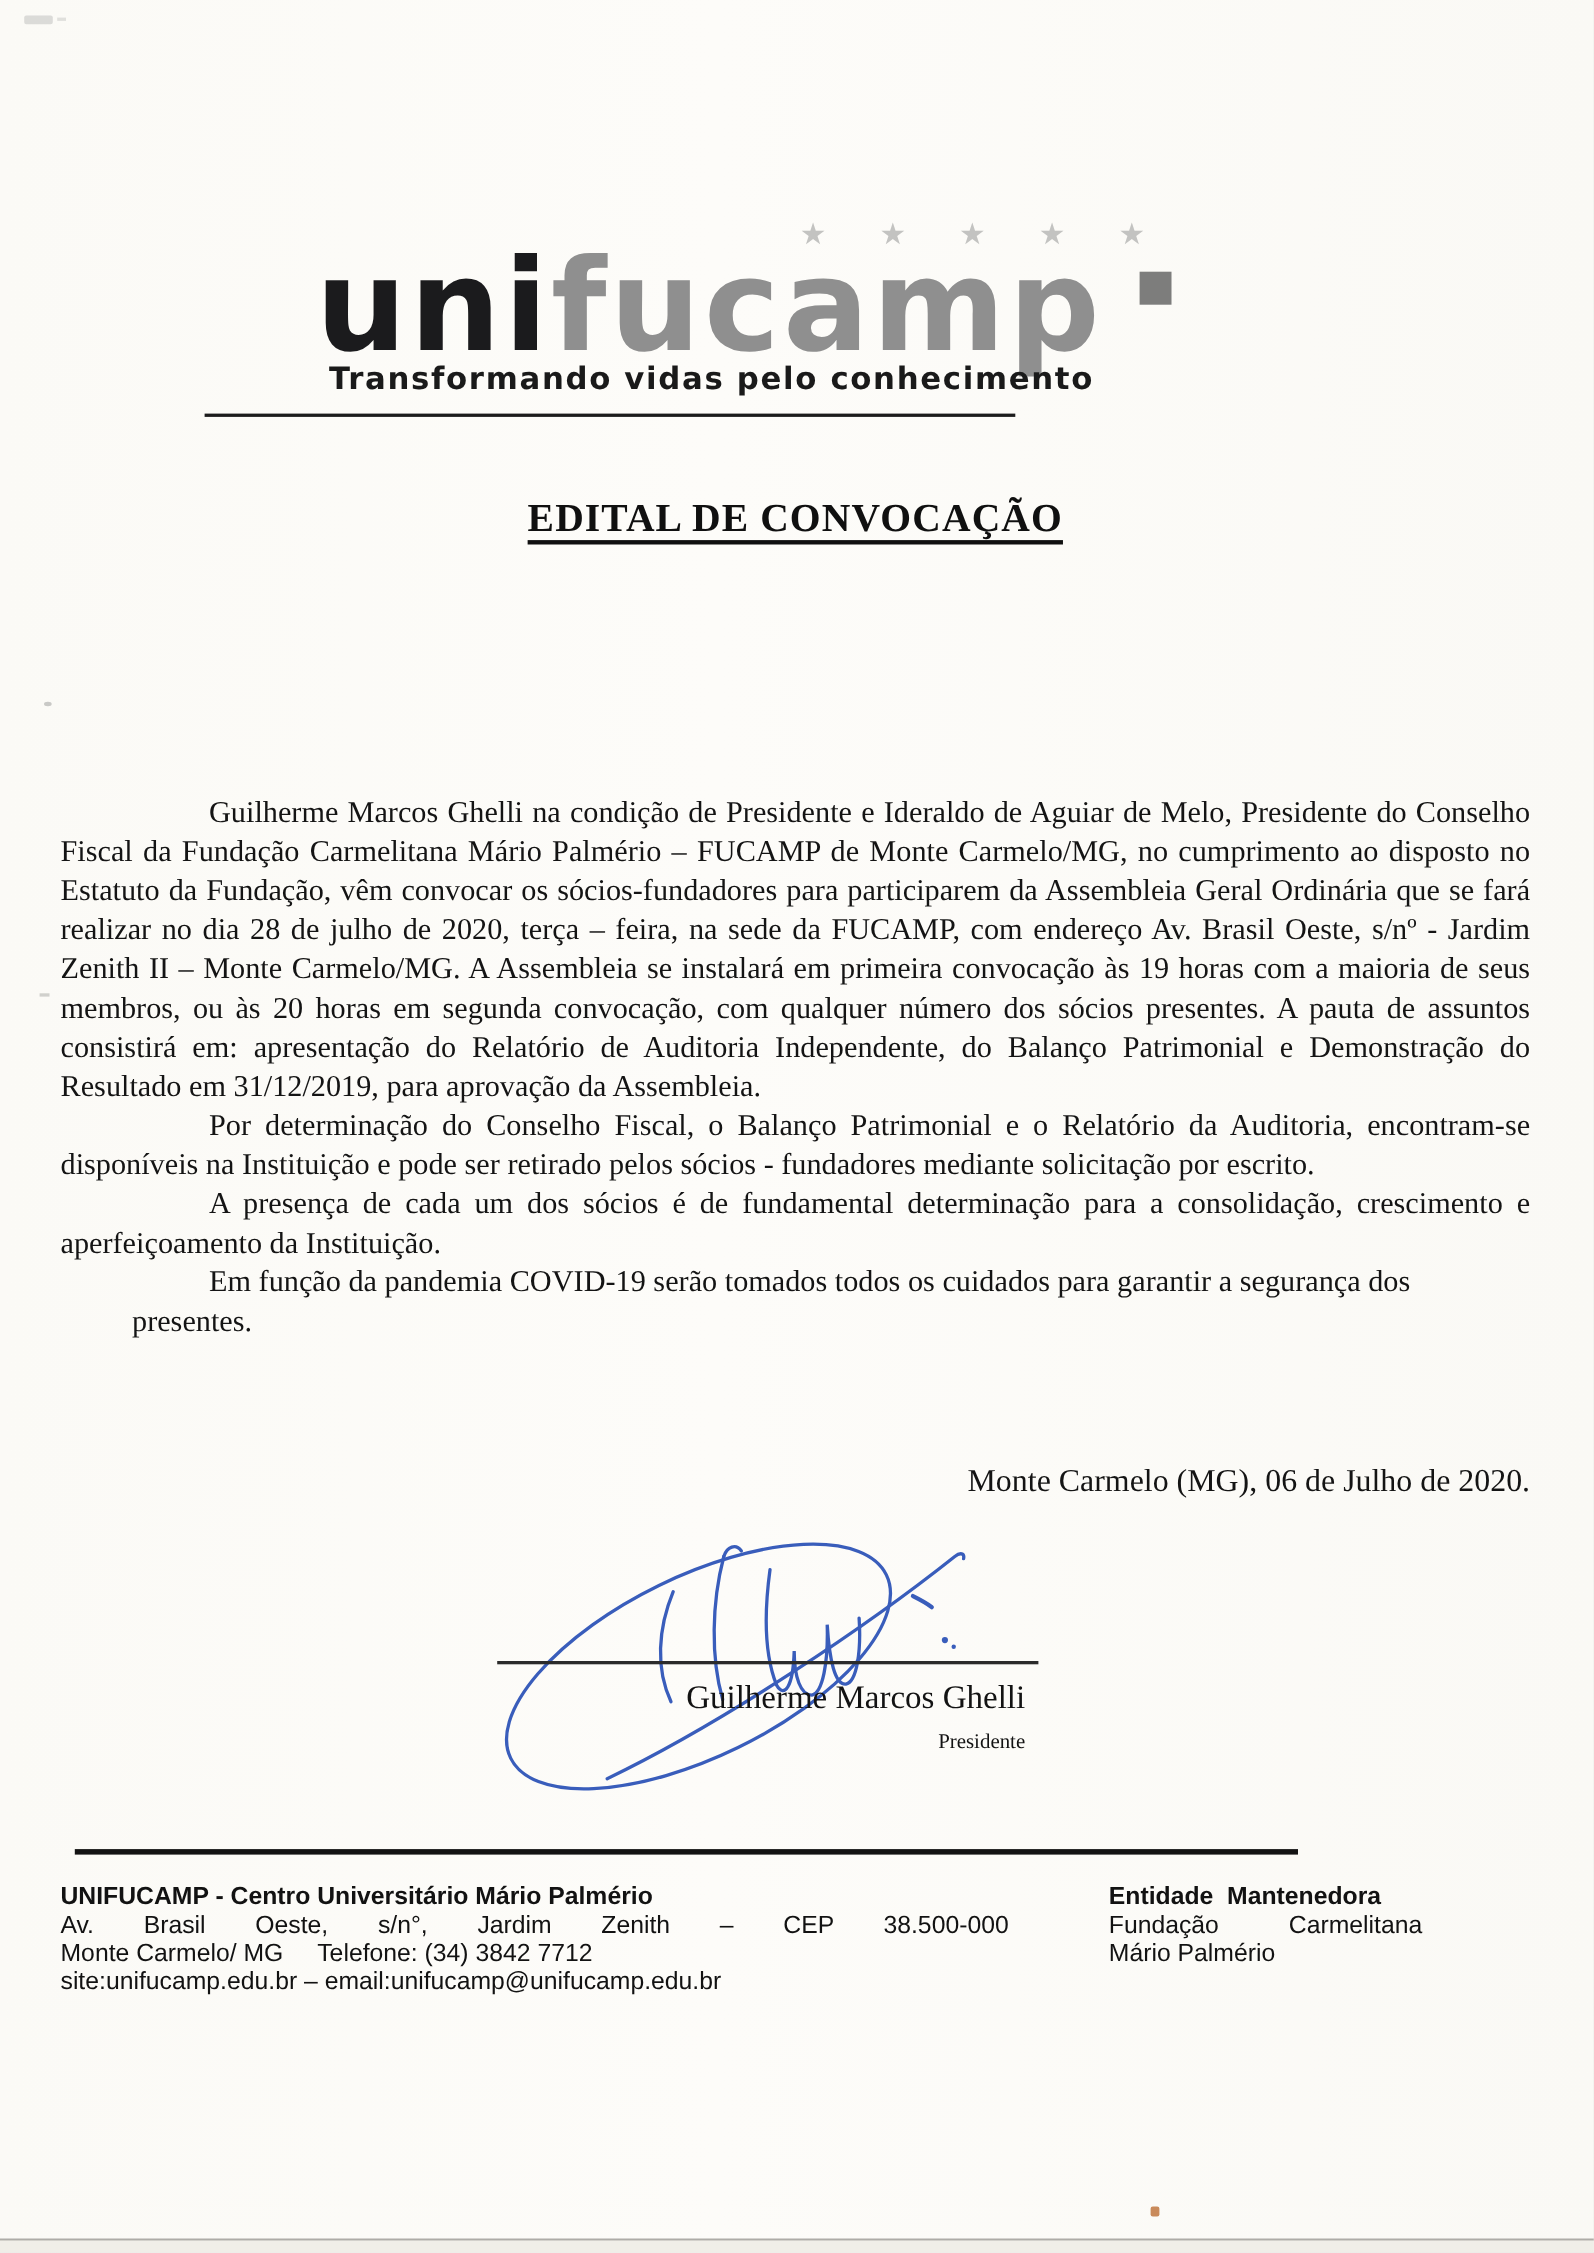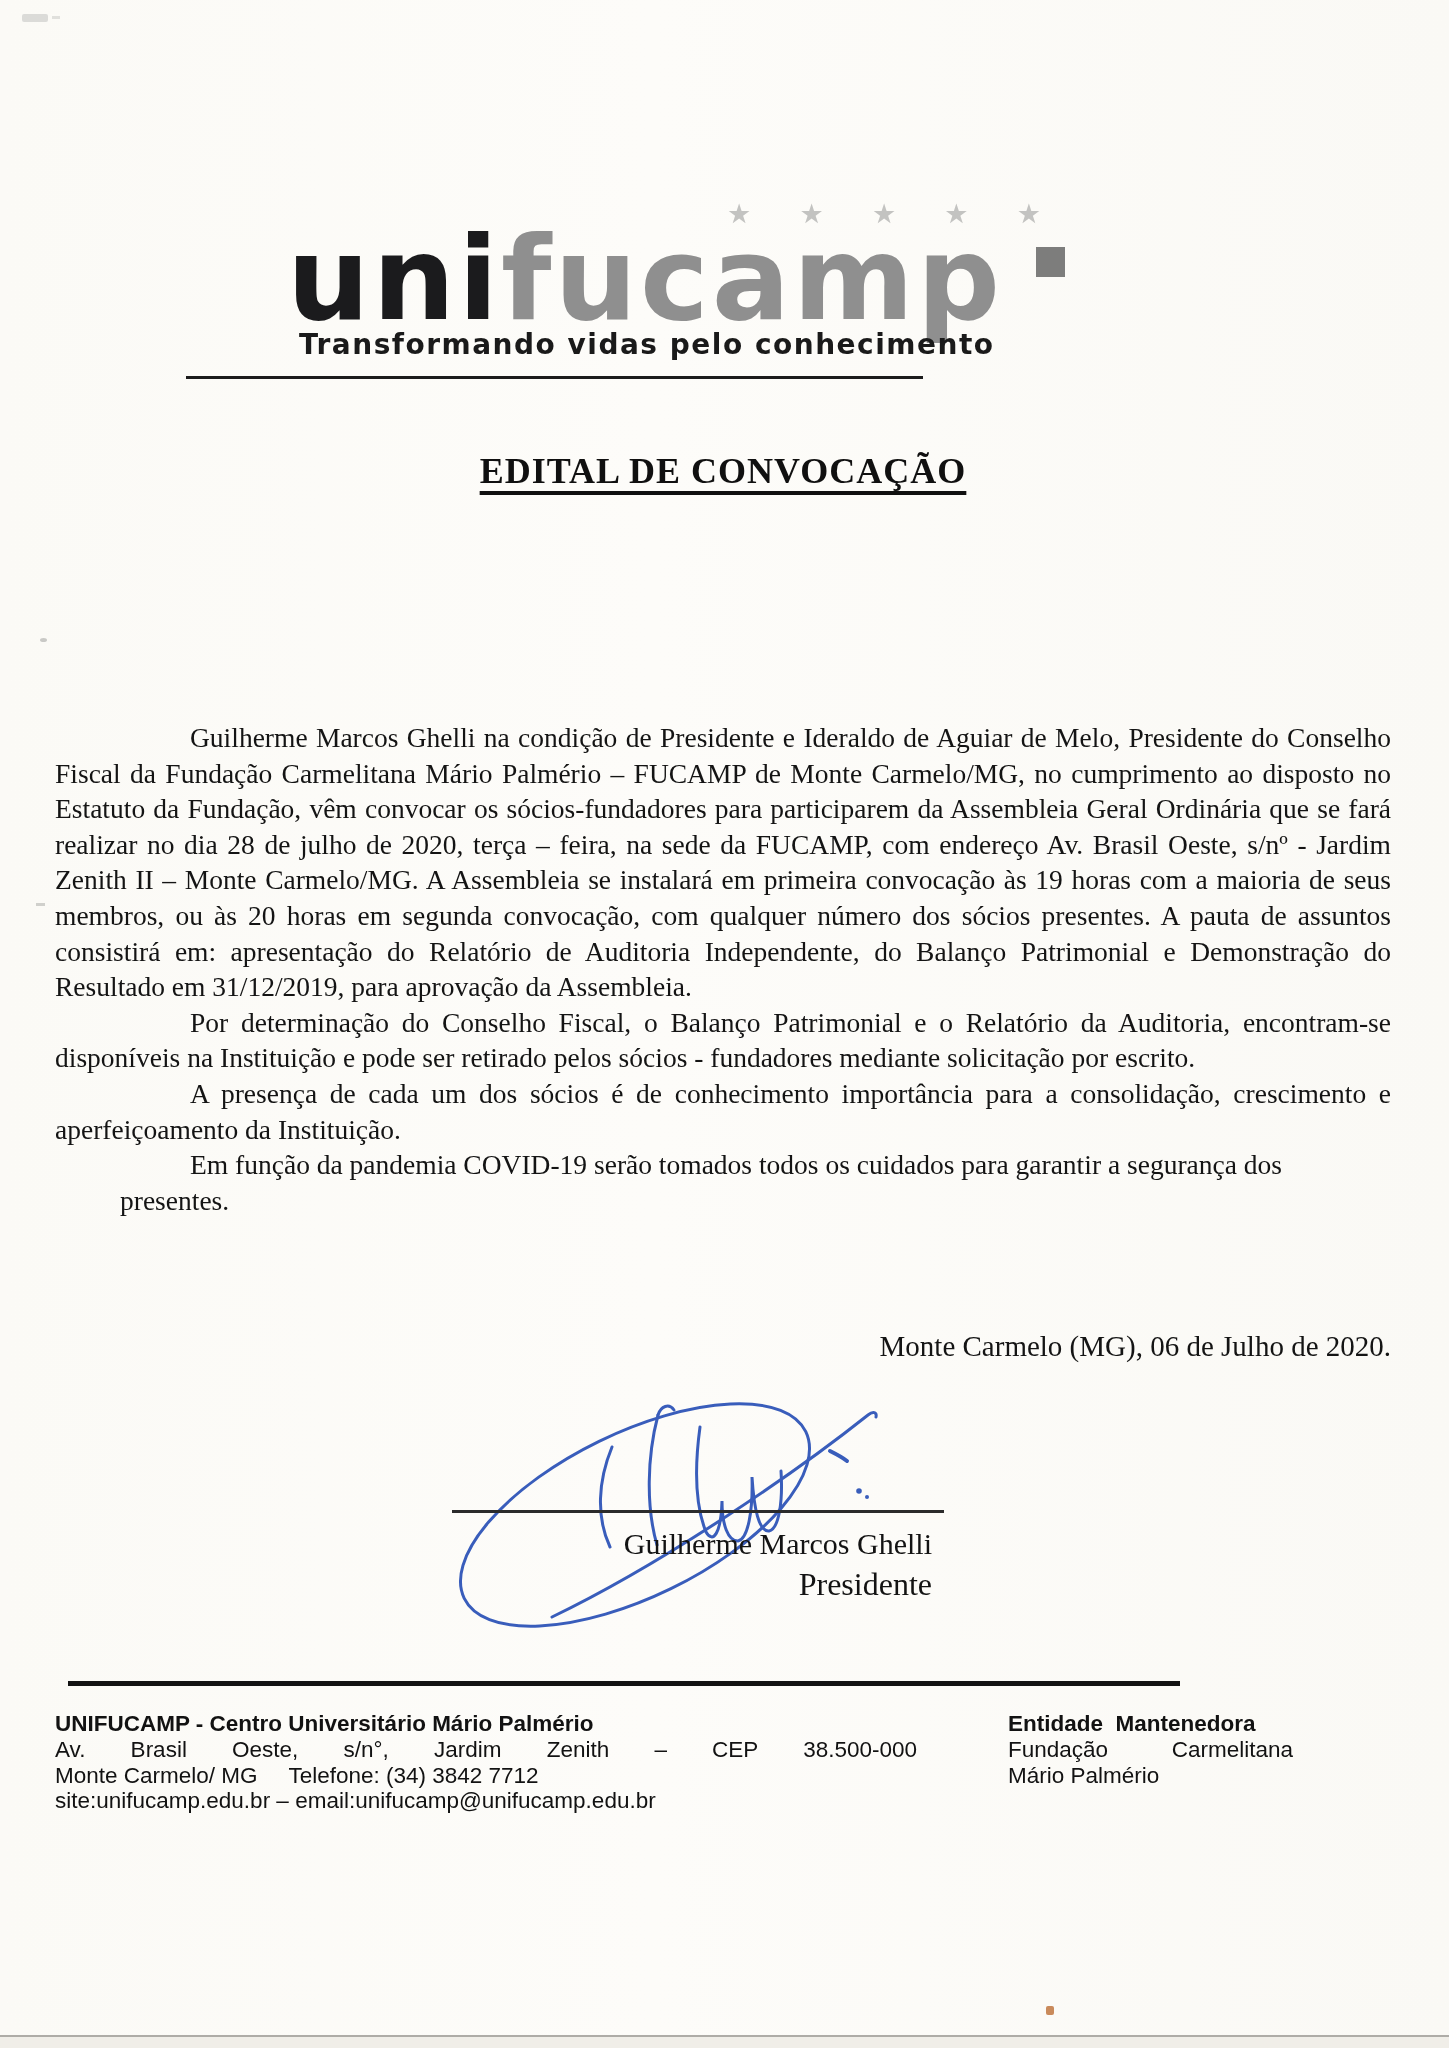--- a/index.html
+++ b/index.html
@@ -32,21 +32,21 @@
   
   .body-text{left:55px;top:720px;width:1336px;font-size:27.5px;line-height:35.6px;
     text-align:justify;color:#141414;}
   .body-text p{margin:0;text-indent:135px;}
   .body-text p.hang{margin-left:65px;text-indent:70px;text-align:left;}
   .date-line{left:55px;top:1330px;width:1336px;text-align:right;font-size:29px;color:#141414;}
   
   .sig-svg{left:400px;top:1385px;}
   .sig-rule{left:452px;top:1510px;width:492px;height:3px;background:#2b2b2b;}
   .sig-block{left:420px;top:1524px;width:512px;text-align:right;font-size:30px;line-height:40px;color:#131313;}
-  .sig-role{font-size:32px;}
+  .sig-role{font-size:19px;}
   
   .footer-rule{left:68px;top:1681px;width:1112px;height:5px;background:#131313;}
   .footer{font-family:"Liberation Sans",sans-serif;font-size:22.5px;line-height:25.8px;color:#121212;}
   .footer-left{left:55px;top:1711px;width:862px;}
   .footer-left .bold{font-weight:bold;}
   .footer-left .just{text-align:justify;text-align-last:justify;}
   .footer-left .pre{white-space:pre-wrap;}
   .footer-right{left:1008px;top:1711px;width:285px;}
   .footer-right .bold{font-weight:bold;white-space:pre-wrap;}
   .footer-right .just{text-align:justify;}
@@ -75,21 +75,21 @@
   <div class="abs logotext"><span class="uni">uni</span><span class="fucamp">fucamp</span></div>
   <div class="abs logo-square"></div>
   <div class="abs tagline">Transformando vidas pelo conhecimento</div>
   <div class="abs header-rule"></div>
 
   <div class="abs title title-main">EDITAL DE CONVOCAÇÃO</div>
 
   <div class="abs body-text">
     <p>Guilherme Marcos Ghelli na condição de Presidente e Ideraldo de Aguiar de Melo, Presidente do Conselho Fiscal da Fundação Carmelitana Mário Palmério – FUCAMP de Monte Carmelo/MG, no cumprimento ao disposto no Estatuto da Fundação, vêm convocar os sócios-fundadores para participarem da Assembleia Geral Ordinária que se fará realizar no dia 28 de julho de 2020, terça – feira, na sede da FUCAMP, com endereço Av. Brasil Oeste, s/nº - Jardim Zenith II – Monte Carmelo/MG. A Assembleia se instalará em primeira convocação às 19 horas com a maioria de seus membros, ou às 20 horas em segunda convocação, com qualquer número dos sócios presentes. A pauta de assuntos consistirá em: apresentação do Relatório de Auditoria Independente, do Balanço Patrimonial e Demonstração do Resultado em 31/12/2019, para aprovação da Assembleia.</p>
     <p>Por determinação do Conselho Fiscal, o Balanço Patrimonial e o Relatório da Auditoria, encontram-se disponíveis na Instituição e pode ser retirado pelos sócios - fundadores mediante solicitação por escrito.</p>
-    <p>A presença de cada um dos sócios é de conhecimento importância para a consolidação, crescimento e aperfeiçoamento da Instituição.</p>
+    <p>A presença de cada um dos sócios é de fundamental determinação para a consolidação, crescimento e aperfeiçoamento da Instituição.</p>
     <p class="hang">Em função da pandemia COVID-19 serão tomados todos os cuidados para garantir a segurança dos presentes.</p>
   </div>
 
   <div class="abs date-line">Monte Carmelo (MG), 06 de Julho de 2020.</div>
 
   <svg class="abs sig-svg" width="620" height="265" viewBox="0 0 620 265" fill="none">
     <g stroke="#2f55b8" stroke-width="3" stroke-linecap="round" fill="none" opacity="0.95">
       <ellipse cx="235" cy="130" rx="190" ry="82" transform="rotate(-26 235 130)"></ellipse>
       <path d="M212,62 C198,96 196,132 210,162"></path>
       <path d="M258,30 C247,72 246,122 257,160"></path>

